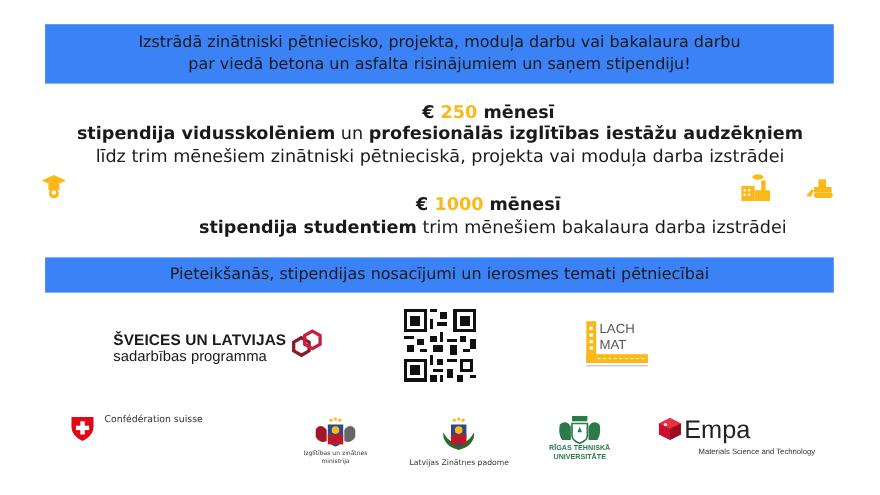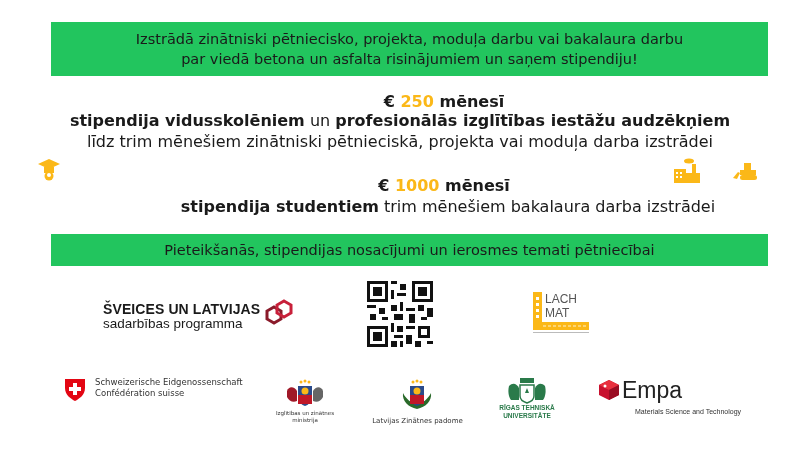--- a/index.html
+++ b/index.html
@@ -2,21 +2,21 @@
 <html><head>
 <meta charset="utf-8">
 <style>
   html, body { margin:0; padding:0; }
   body {
     width:800px; height:450px; background:#ffffff; position:relative; overflow:hidden;
     font-family: "DejaVu Sans", sans-serif; color:#1a1a1a;
   }
   .abs { position:absolute; }
   .bar {
-    position:absolute; left:51px; width:717px; background:#22c55e;
+    position:absolute; left:41px; width:717px; background:#3b82f6;
     display:flex; flex-direction:column; align-items:center; justify-content:center;
     text-align:center; color:#1a1a1a;
   }
   .bar-top { top:22px; height:54px; font-size:14.5px; line-height:20px; }
   .bar-bottom { top:234px; height:32px; font-size:14.5px; }
   .center-line { position:absolute; left:0; width:800px; text-align:center; white-space:nowrap; }
   .amount-line { font-size:16px; font-weight:bold;padding-left:44px; }
   .amount-line .num { color:#fbb818; }
   .sub-line { font-size:16px; }
   .b { font-weight:bold; }
@@ -155,21 +155,20 @@
 </div>
 
 <div class="abs" style="left:64px;top:378px;width:22px;height:24px;">
   <svg width="22" height="24" viewBox="0 0 22 24">
     <path d="M1,1 H21 V10 C21,17 15,21 11,23 C7,21 1,17 1,10 Z" fill="#e30613"></path>
     <rect x="9" y="5" width="4" height="12" fill="#fff"></rect>
     <rect x="5" y="9" width="12" height="4" fill="#fff"></rect>
   </svg>
 </div>
 <div class="abs" style="left:95px;top:377px;font-size:8.5px;line-height:11px;color:#333;">
-  <div>Schweizerische Eidgenossenschaft</div>
   <div>Confédération suisse</div>
 </div>
 
 <div class="abs" style="left:283px;top:379px;width:44px;height:28px;">
   <svg width="44" height="28" viewBox="0 0 44 28">
     <path d="M4,12 C6,6 12,8 14,12 L14,22 C10,24 6,22 4,18 Z" fill="#a01828"></path>
     <path d="M40,12 C38,6 32,8 30,12 L30,22 C34,24 38,22 40,18 Z" fill="#666"></path>
     <path d="M15,7 H29 V18 C29,23 25,26 22,27 C19,26 15,23 15,18 Z" fill="#2a4a8a"></path>
     <circle cx="22" cy="12" r="3.5" fill="#fbb818"></circle>
     <rect x="15" y="16" width="7" height="9" fill="#c01828"></rect>

